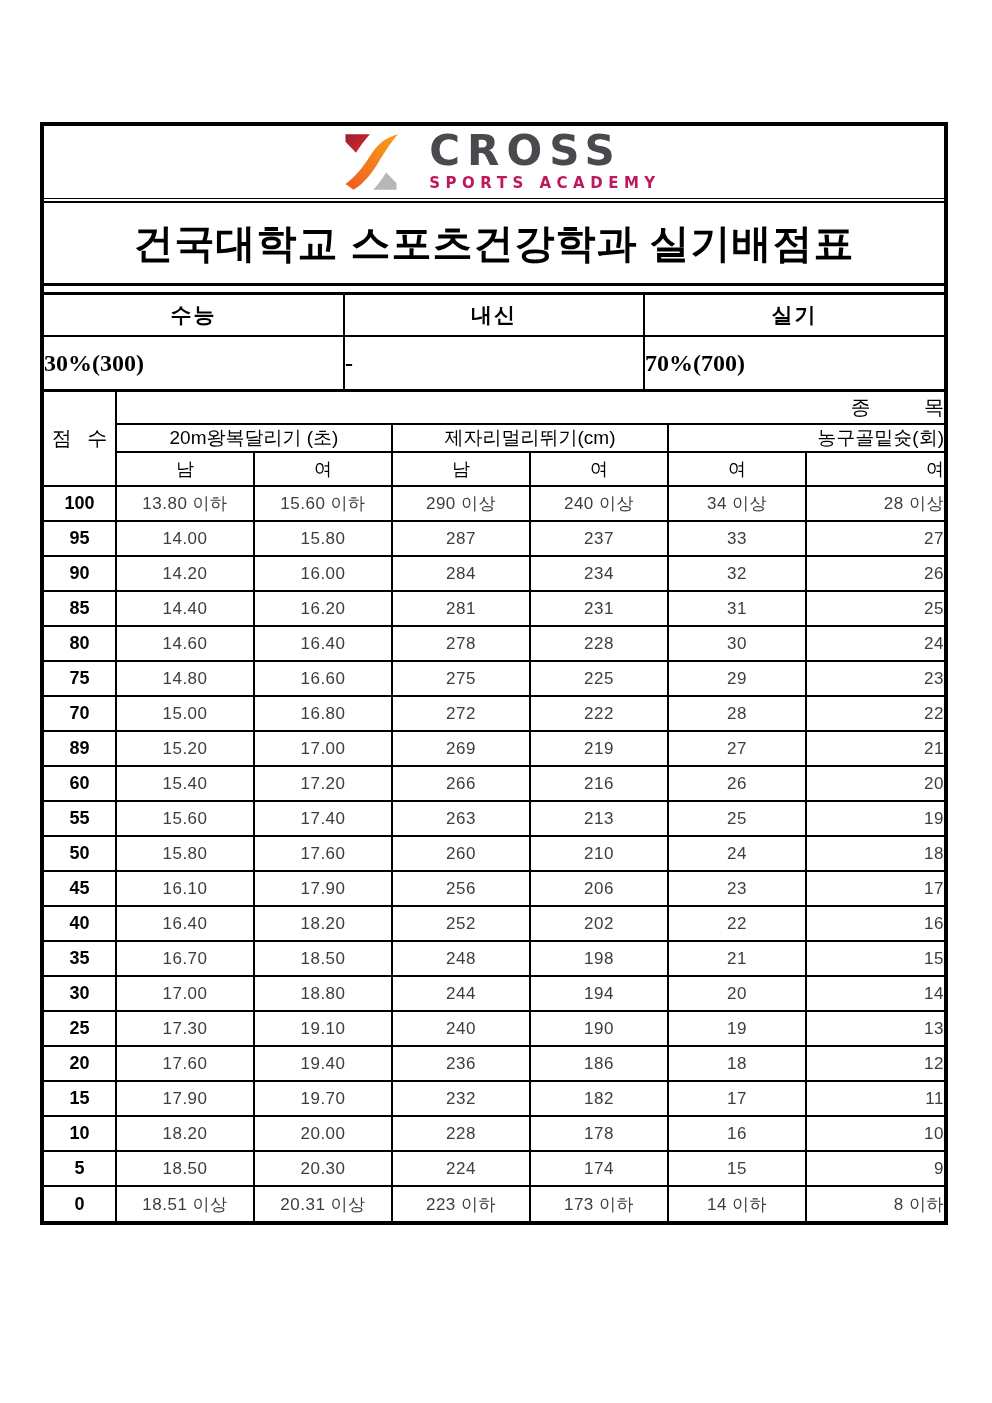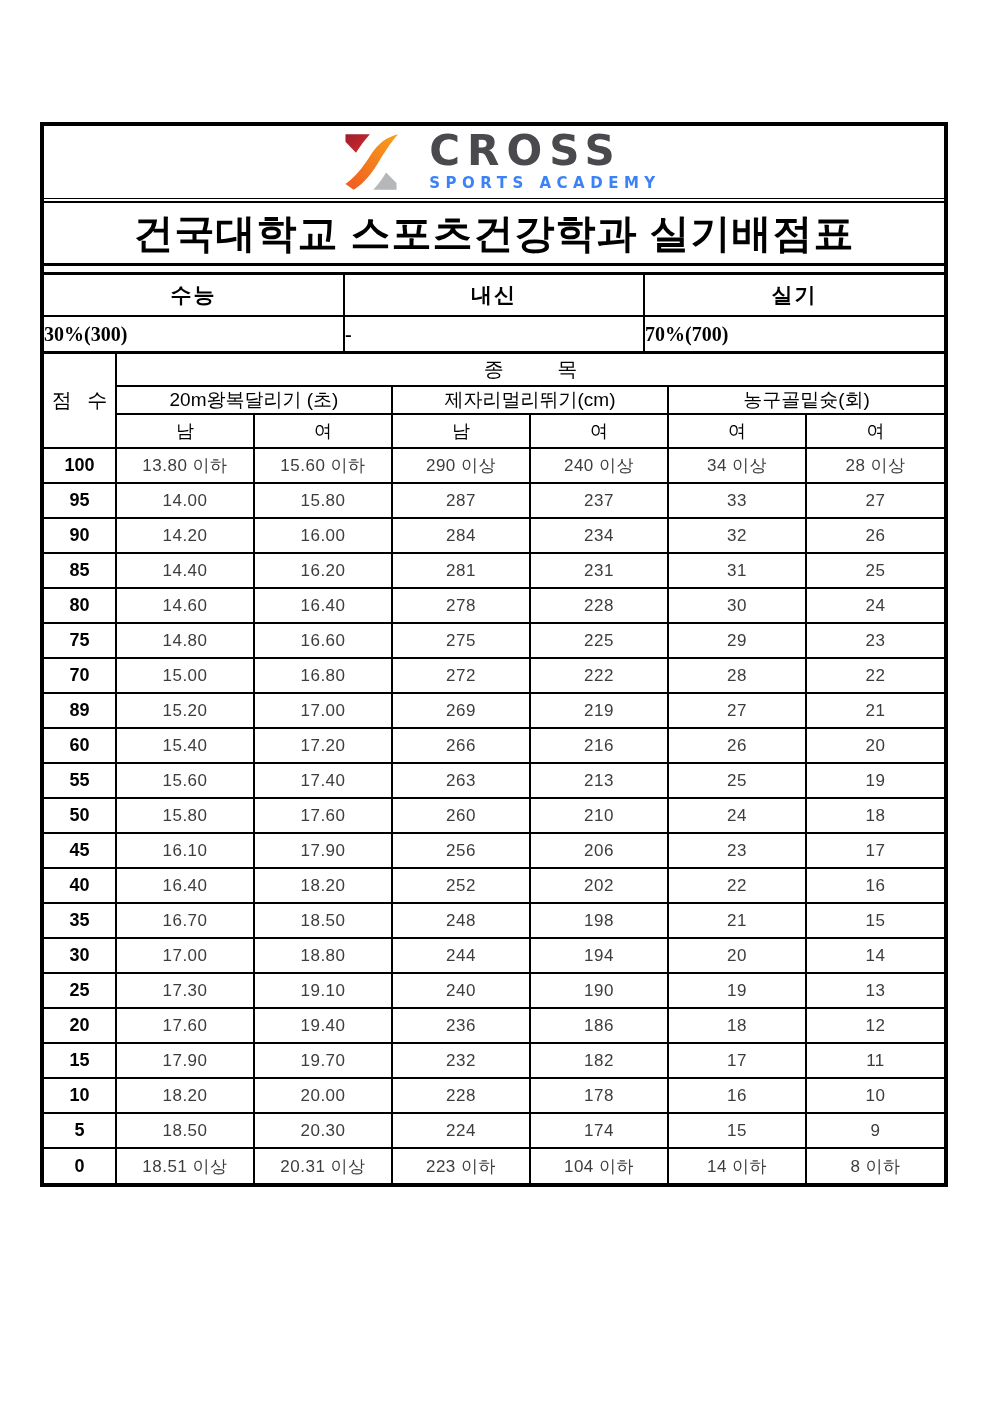--- a/index.html
+++ b/index.html
@@ -28,54 +28,54 @@
   .logo-mark { width:88px; height:58px; flex:0 0 auto; }
   .logo-textblock { display:flex; flex-direction:column; align-items:flex-start; }
   .logo-cross {
     font-family:"DejaVu Sans",sans-serif;
     font-size:42px; font-weight:bold; line-height:0.92;
     color:#4a4a4e; letter-spacing:7px;
   }
   .logo-sub {
     font-family:"DejaVu Sans",sans-serif;
     font-size:15px; font-weight:bold;
-    color:#3b82f6; letter-spacing:5.5px; margin-top:3px;
+    color:#be185d; letter-spacing:5.5px; margin-top:3px;
   }
 
   
   .rule-thin-double { height:5px; border-top:1px solid #000; border-bottom:2px solid #000; }
   .rule-double { height:12px; border-top:3px solid #000; border-bottom:3px solid #000; }
   .rule-single { height:0; border-top:3px solid #000; }
 
   
   .title-row {
-    height:60px;
+    height:80px;
     display:flex; align-items:center; justify-content:center;
     font-size:40px; font-weight:bold; letter-spacing:1px;
     white-space:nowrap;
   }
 
   
   table { border-collapse:collapse; width:100%; table-layout:fixed; }
   .ratio-table td, .ratio-table th { border:2px solid #000; vertical-align:middle; }
   .ratio-table th:first-child, .ratio-table td:first-child { border-left:none; }
   .ratio-table th:last-child,  .ratio-table td:last-child  { border-right:none; }
   .ratio-table tr:first-child th { border-top:none; }
   .ratio-table tr:last-child td  { border-bottom:none; }
   .ratio-head { height:41px; font-size:21px; font-weight:bold; letter-spacing:2px; }
   .ratio-val  {
-    height:35px; font-size:20px; font-weight:bold;
+    height:53px; font-size:24px; font-weight:bold;
     font-family:"Liberation Serif","DejaVu Serif",serif;
     border-radius:15px;
   }
 
   
   .score-table td, .score-table th { border:2px solid #000; text-align:center; vertical-align:middle; }
   .score-table th:first-child, .score-table td:first-child { border-left:none; }
-  .score-table th:last-child,  .score-table td:last-child  { border-right:none; }
+  .score-table th:last-child,  .score-table td:last-child  { border-right:none;text-align:right; }
   .score-table thead tr:first-child th { border-top:none; }
   .score-table tbody tr:last-child td  { border-bottom:none; }
   .corner-th { width:72px; font-size:20px; font-weight:normal; word-spacing:10px; }
   .group-th  { height:32px; font-size:20px; font-weight:normal; word-spacing:48px; }
   .event-th  { height:18px; font-size:19px; font-weight:normal; }
   .sex-th    { height:34px; font-size:18px; font-weight:normal; }
   .score-cell{ height:35px; font-size:18px; font-weight:bold; }
   .data-cell { height:35px; font-size:17px; font-weight:normal; color:#3d3d3d; letter-spacing:0.5px; }
 </style>
 </head>
@@ -337,21 +337,21 @@
             <td class="data-cell">224</td>
             <td class="data-cell">174</td>
             <td class="data-cell">15</td>
             <td class="data-cell">9</td>
           </tr>
           <tr>
             <td class="score-cell">0</td>
             <td class="data-cell">18.51 이상</td>
             <td class="data-cell">20.31 이상</td>
             <td class="data-cell">223 이하</td>
-            <td class="data-cell">104 이하</td>
+            <td class="data-cell">173 이하</td>
             <td class="data-cell">14 이하</td>
             <td class="data-cell">8 이하</td>
           </tr>
         </tbody>
     </table>
 
   </div>
 </div>
 
 </body></html>

